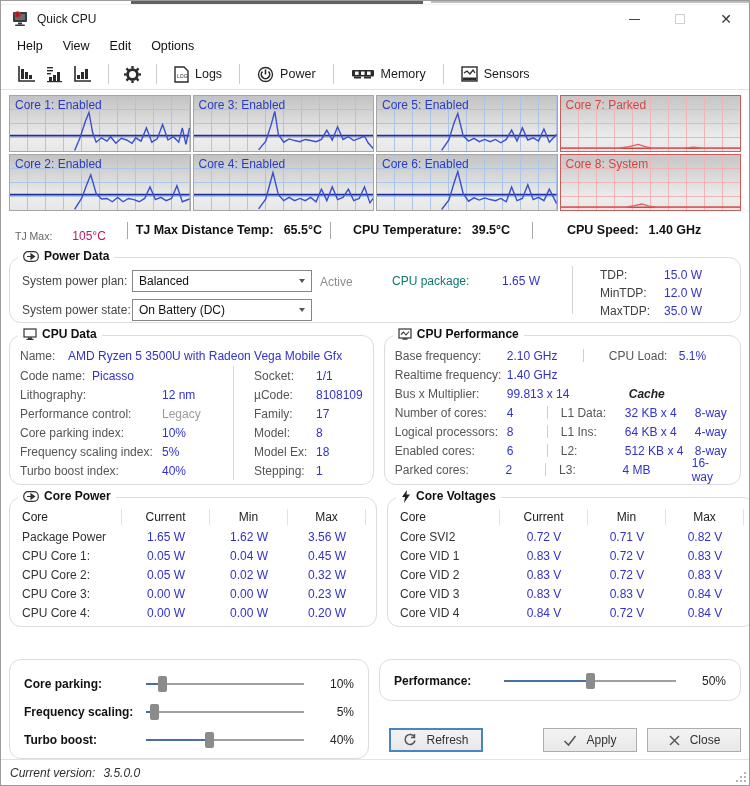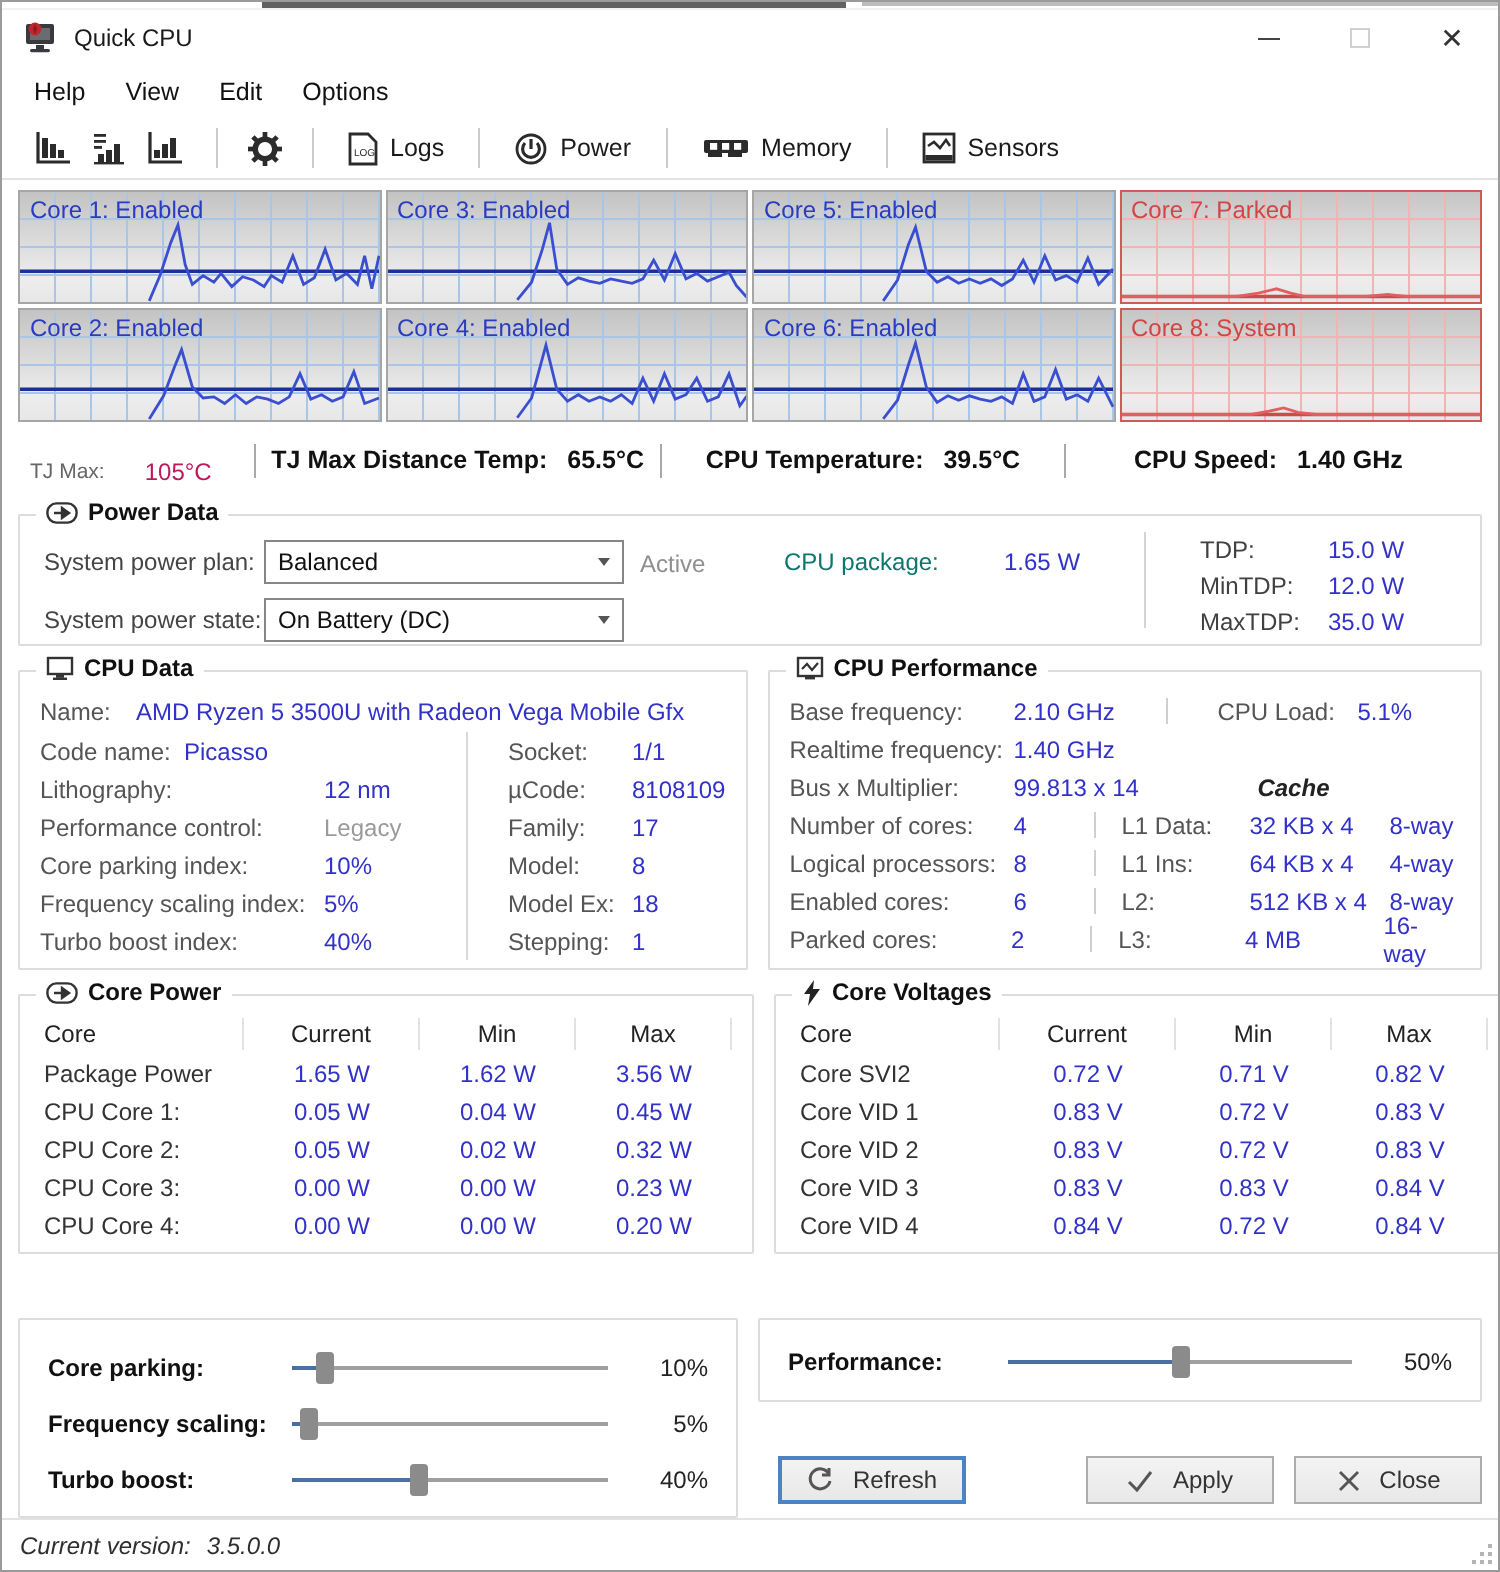--- a/index.html
+++ b/index.html
@@ -49,21 +49,21 @@
 
   
   .status-row { height: 30px; display: flex; align-items: center; padding: 0 14px; }
   .tj-group { display: flex; align-items: center; gap: 20px; width: 112px; margin-top: 12px; }
   .tj-label { font-size: 10.5px; color: #666; }
   .tj-value { font-size: 12px; color: #be185d; }
   .sr-sep { width: 1px; height: 17px; background: #a8a8a8; }
   .sr-item { flex: 1; display: flex; justify-content: center; gap: 10px; font-weight: 700; font-size: 12.5px; color: #111; }
 
   
-  .group-box { position: relative; border: 1px solid #dcdcdc; border-radius: 1px; background: #fff; }
+  .group-box { position: relative; border: 1px solid #dcdcdc; border-radius: 12px; background: #fff; }
   .legend { position: absolute; top: -9px; left: 8px; background: #fff; padding: 0 5px; display: flex; align-items: center; gap: 5px; font-weight: 700; font-size: 12px; color: #101010; }
 
   
   .row-power { margin: 12px 8px 0; }
   .power-box { height: 66px; padding: 12px 12px 8px; }
   .pd-row { display: flex; align-items: center; margin-bottom: 7px; }
   .pd-label { width: 110px; color: #454545; }
   .combo { width: 180px; height: 22px; border: 1px solid #868686; background: #fff; display: flex; align-items: center; padding-left: 6px; color: #111; }
   .combo .arrow { margin-left: auto; width: 18px; display: flex; justify-content: center; }
   .combo .arrow i { width: 0; height: 0; border-left: 3.5px solid transparent; border-right: 3.5px solid transparent; border-top: 4px solid #555; }

